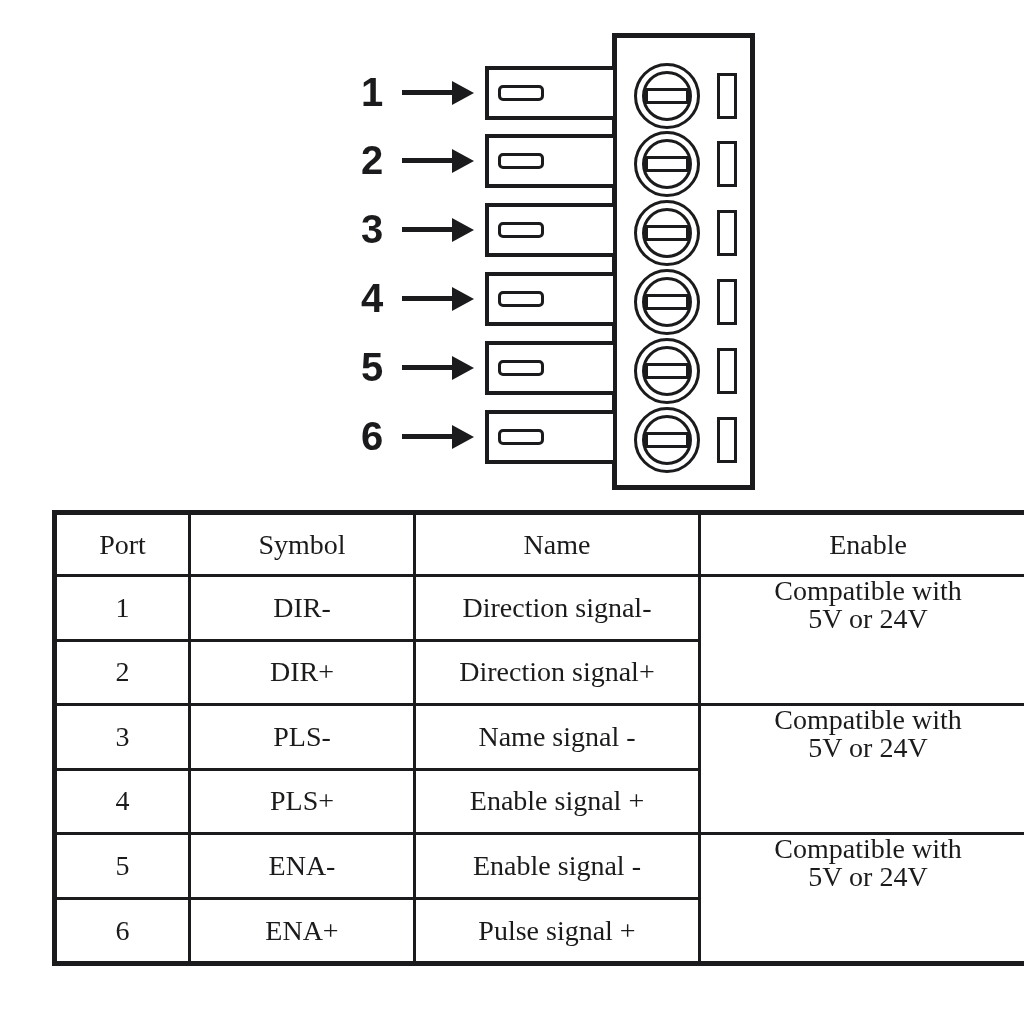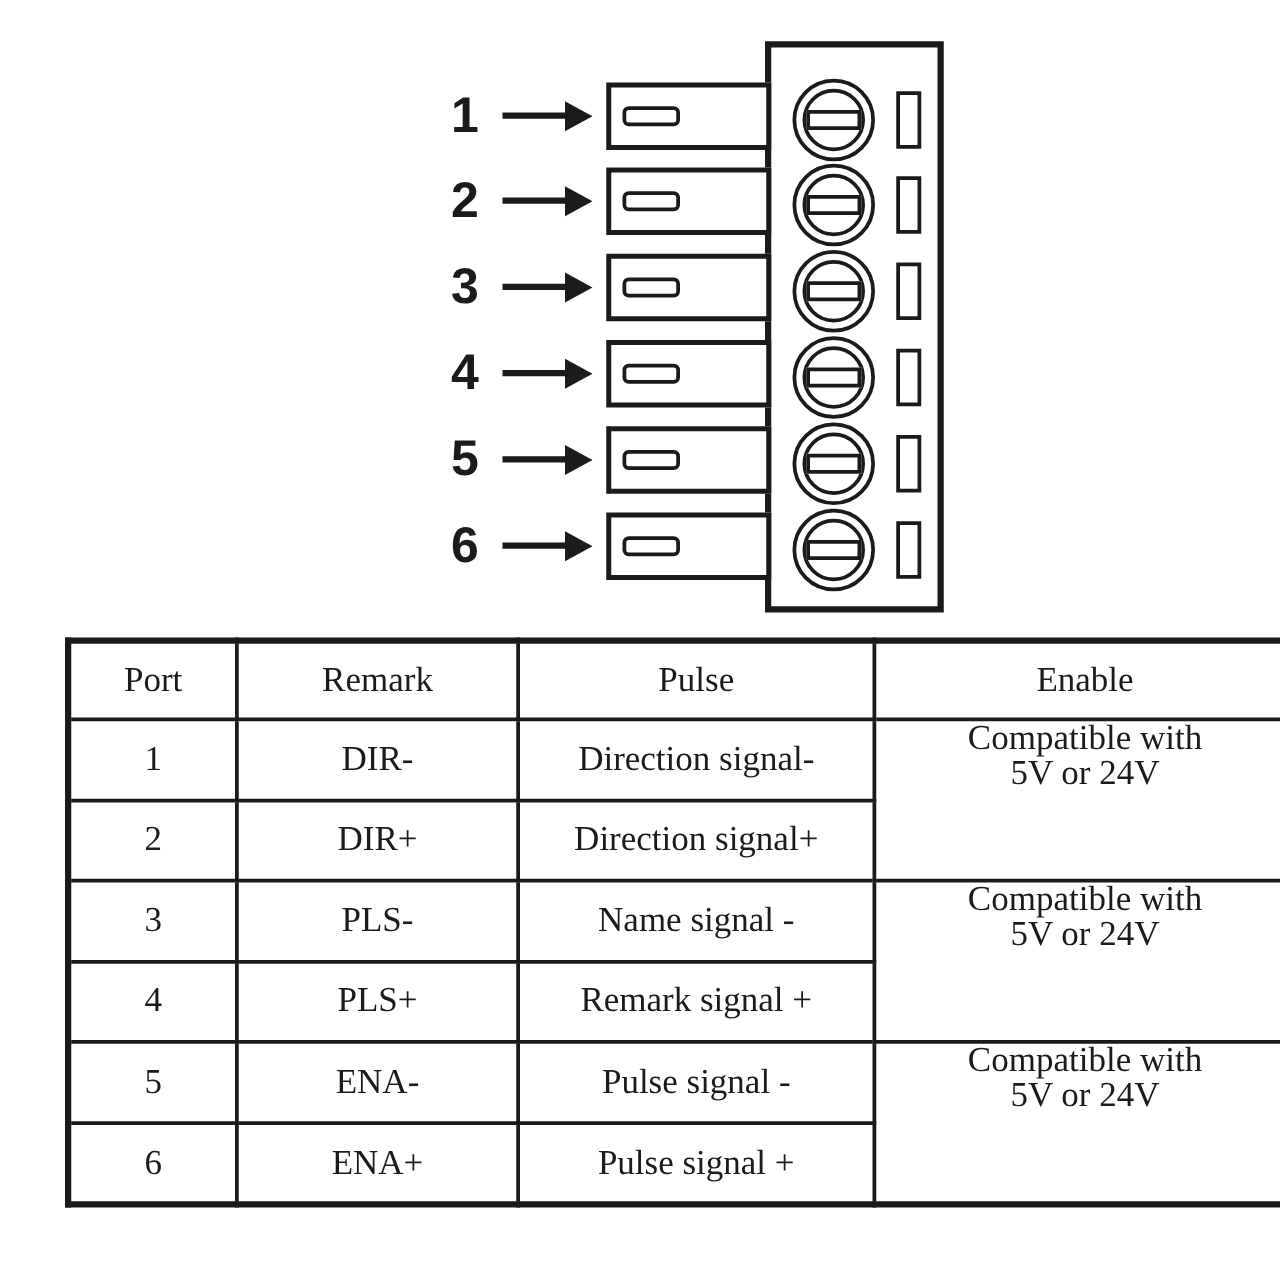--- a/index.html
+++ b/index.html
@@ -223,22 +223,22 @@
   <table class="pin-table">
     <colgroup>
       <col class="c-port">
         <col class="c-symbol">
         <col class="c-name">
         <col class="c-remark">
     </colgroup>
     <thead>
       <tr>
         <th>Port</th>
-        <th>Remark</th>
-        <th>Pulse</th>
+        <th>Symbol</th>
+        <th>Name</th>
         <th>Enable</th>
       </tr>
     </thead>
     <tbody>
       <tr>
         <td>1</td>
         <td>DIR-</td>
         <td>Direction signal-</td>
         <td rowspan="2">
           <div class="remark-stack">
@@ -259,26 +259,26 @@
         <td rowspan="2">
           <div class="remark-stack">
             <div class="remark-line">Compatible with</div>
             <div class="remark-line">5V or 24V</div>
           </div>
         </td>
       </tr>
       <tr>
         <td>4</td>
         <td>PLS+</td>
-        <td>Remark signal +</td>
+        <td>Enable signal +</td>
       </tr>
       <tr>
         <td>5</td>
         <td>ENA-</td>
-        <td>Pulse signal -</td>
+        <td>Enable signal -</td>
         <td rowspan="2">
           <div class="remark-stack">
             <div class="remark-line">Compatible with</div>
             <div class="remark-line">5V or 24V</div>
           </div>
         </td>
       </tr>
       <tr>
         <td>6</td>
         <td>ENA+</td>

